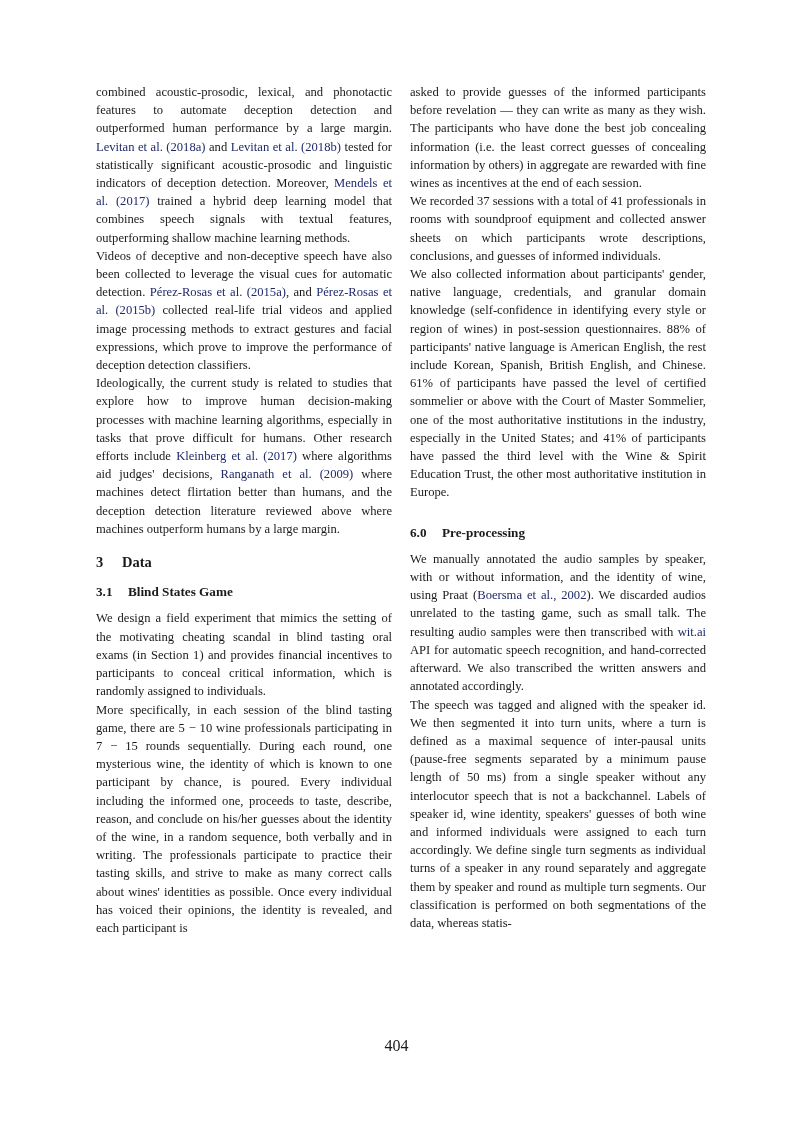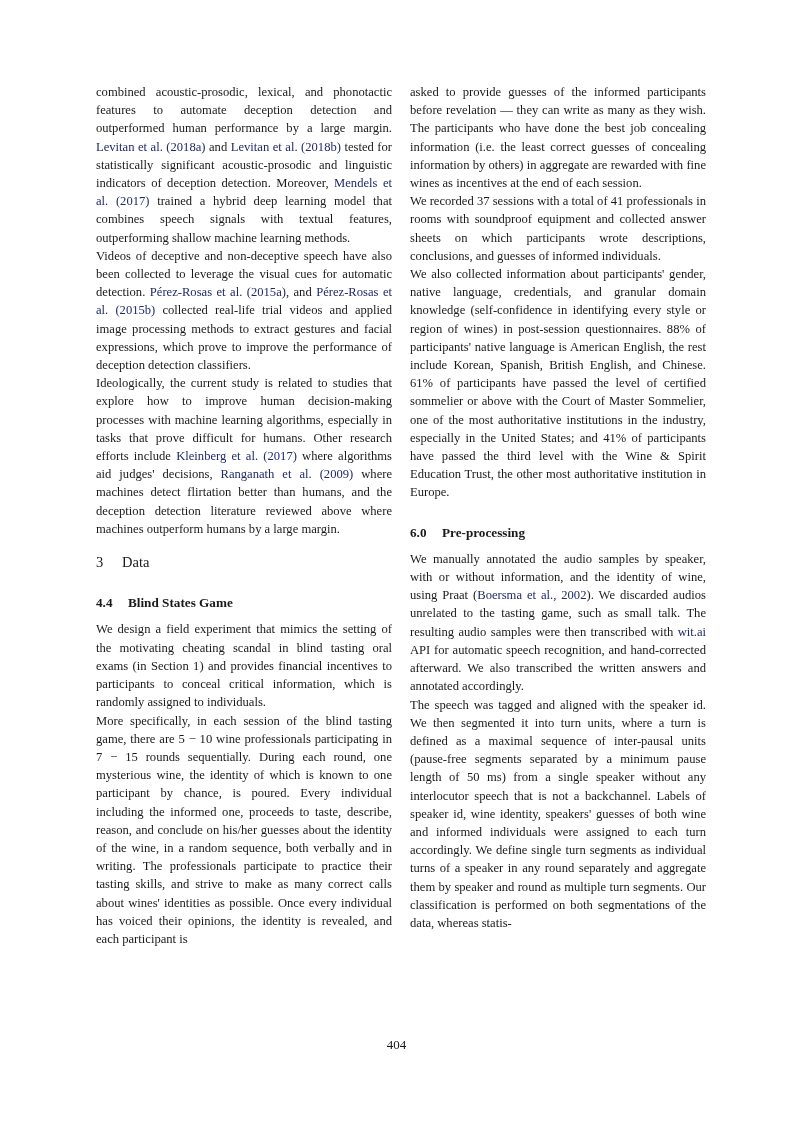--- a/index.html
+++ b/index.html
@@ -3,40 +3,40 @@
 <meta charset="utf-8">
 <style>
   html, body { margin:0; padding:0; background:#ffffff; }
   body { width:793px; height:1121px; position:relative; overflow:hidden;
          font-family:"Liberation Serif", "DejaVu Serif", serif; color:#1a1a1a; }
   .col { position:absolute; top:83px; width:296px; font-size:12.6px; line-height:18.2px; }
   .col.left { left:96px; }
   .col.right { left:410px; }
   .p { text-align:justify; margin:0; hyphens:manual; }
   .cite { color:#1f2a6b; }
-  .h1 { font-weight:normal; font-size:14.5px; margin:15px 0 23px 0; }
+  .h1 { font-weight:bold; font-size:14.5px; margin:15px 0 12px 0; }
   .h2 { font-weight:bold; font-size:13.2px; margin:8px 0 8px 0; }
   .h2.gap { margin-top:22px; }
   .num { display:inline-block; width:26px; }
   .num2 { display:inline-block; width:32px; }
-  .pagenum { position:absolute; top:1037px; left:0; width:793px; text-align:center; font-size:13px; }
+  .pagenum { position:absolute; top:1037px; left:0; width:793px; text-align:center; font-size:16px; }
 </style>
 </head>
 <body>
 
 <div class="col left">
   <p class="p"><span>combined acoustic-prosodic, lexical, and phonotactic features to automate deception detection and outperformed human performance by a large margin. </span><span class="cite">Levitan et al. (2018a)</span><span> and </span><span class="cite">Levitan et al. (2018b)</span><span> tested for statistically significant acoustic-prosodic and linguistic indicators of deception detection. Moreover, </span><span class="cite">Mendels et al. (2017)</span><span> trained a hybrid deep learning model that combines speech signals with textual features, outperforming shallow machine learning methods.</span></p>
 
   <p class="p"><span>Videos of deceptive and non-deceptive speech have also been collected to leverage the visual cues for automatic detection. </span><span class="cite">Pérez-Rosas et al. (2015a)</span><span>, and </span><span class="cite">Pérez-Rosas et al. (2015b)</span><span> collected real-life trial videos and applied image processing methods to extract gestures and facial expressions, which prove to improve the performance of deception detection classifiers.</span></p>
 
   <p class="p"><span>Ideologically, the current study is related to studies that explore how to improve human decision-making processes with machine learning algorithms, especially in tasks that prove difficult for humans. Other research efforts include </span><span class="cite">Kleinberg et al. (2017)</span><span> where algorithms aid judges' decisions, </span><span class="cite">Ranganath et al. (2009)</span><span> where machines detect flirtation better than humans, and the deception detection literature reviewed above where machines outperform humans by a large margin.</span></p>
 
   <div class="h1"><span class="num">3</span><span>Data</span></div>
 
-  <div class="h2"><span class="num2">4.4</span><span>Blind States Game</span></div>
+  <div class="h2"><span class="num2">3.1</span><span>Blind States Game</span></div>
 
   <p class="p">We design a field experiment that mimics the setting of the motivating cheating scandal in blind tasting oral exams (in Section 1) and provides financial incentives to participants to conceal critical information, which is randomly assigned to individuals.</p>
   <p class="p">More specifically, in each session of the blind tasting game, there are 5 − 10 wine professionals participating in 7 − 15 rounds sequentially. During each round, one mysterious wine, the identity of which is known to one participant by chance, is poured. Every individual including the informed one, proceeds to taste, describe, reason, and conclude on his/her guesses about the identity of the wine, in a random sequence, both verbally and in writing. The professionals participate to practice their tasting skills, and strive to make as many correct calls about wines' identities as possible. Once every individual has voiced their opinions, the identity is revealed, and each participant is</p>
 </div>
 
 <div class="col right">
   <p class="p">asked to provide guesses of the informed participants before revelation — they can write as many as they wish. The participants who have done the best job concealing information (i.e. the least correct guesses of concealing information by others) in aggregate are rewarded with fine wines as incentives at the end of each session.</p>
   <p class="p">We recorded 37 sessions with a total of 41 professionals in rooms with soundproof equipment and collected answer sheets on which participants wrote descriptions, conclusions, and guesses of informed individuals.</p>
   <p class="p">We also collected information about participants' gender, native language, credentials, and granular domain knowledge (self-confidence in identifying every style or region of wines) in post-session questionnaires. 88% of participants' native language is American English, the rest include Korean, Spanish, British English, and Chinese. 61% of participants have passed the level of certified sommelier or above with the Court of Master Sommelier, one of the most authoritative institutions in the industry, especially in the United States; and 41% of participants have passed the third level with the Wine &amp; Spirit Education Trust, the other most authoritative institution in Europe.</p>
 

